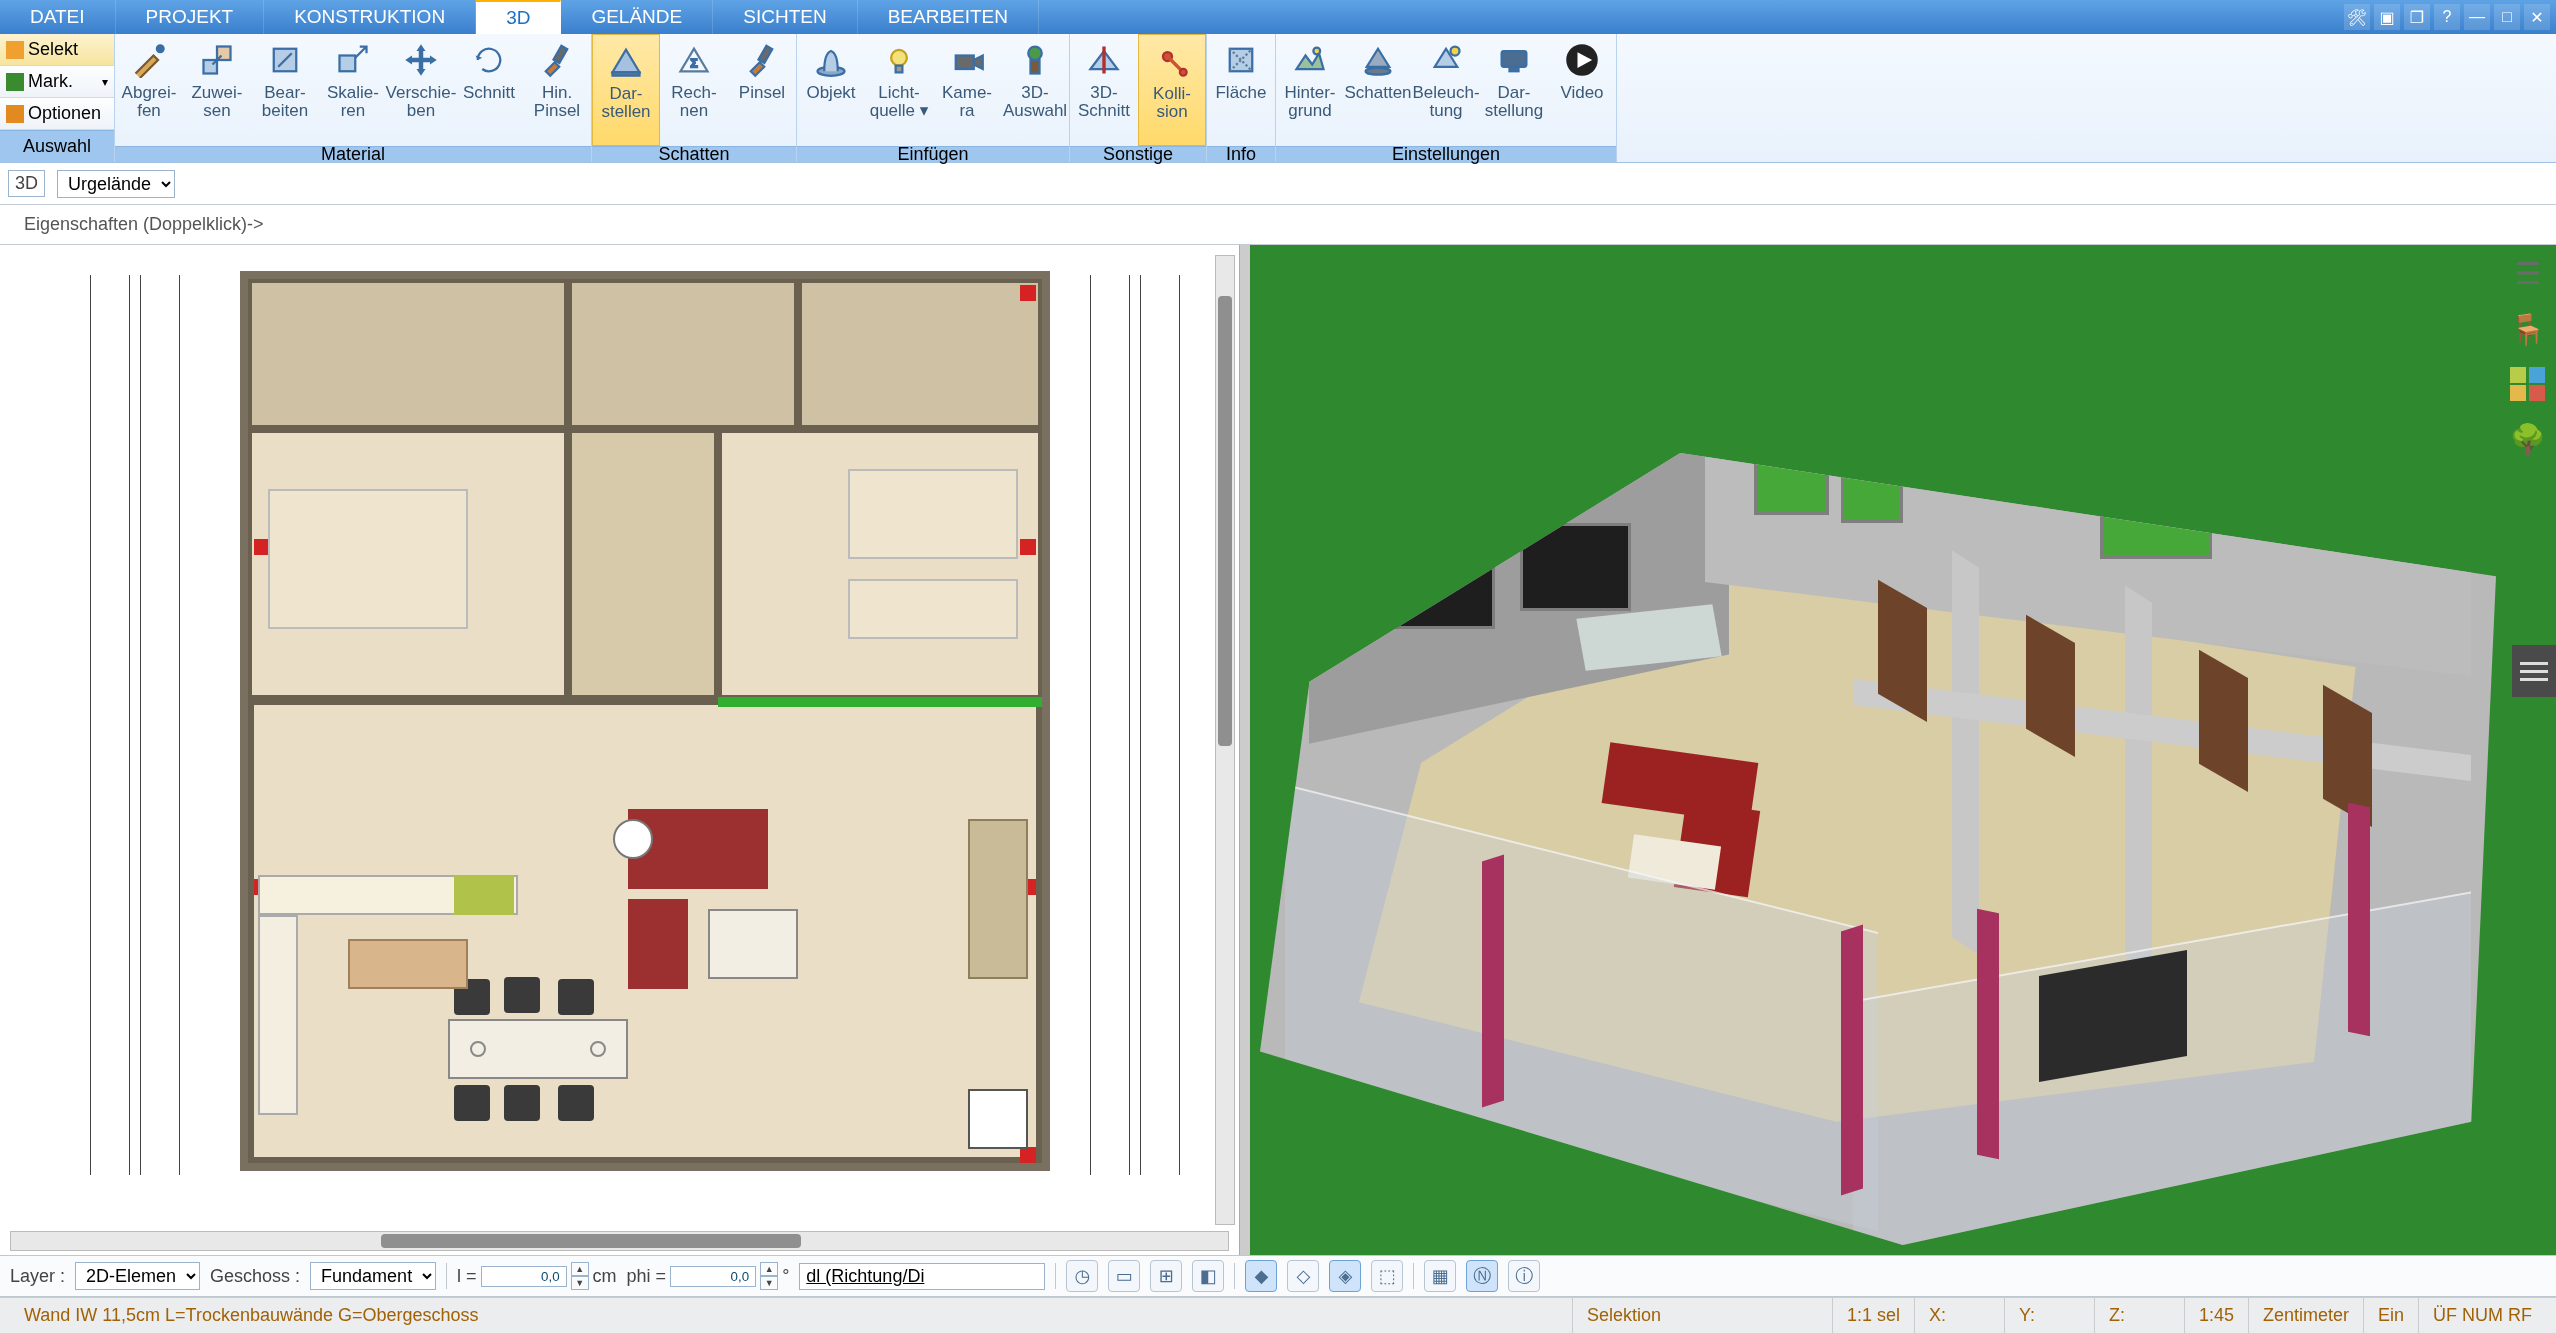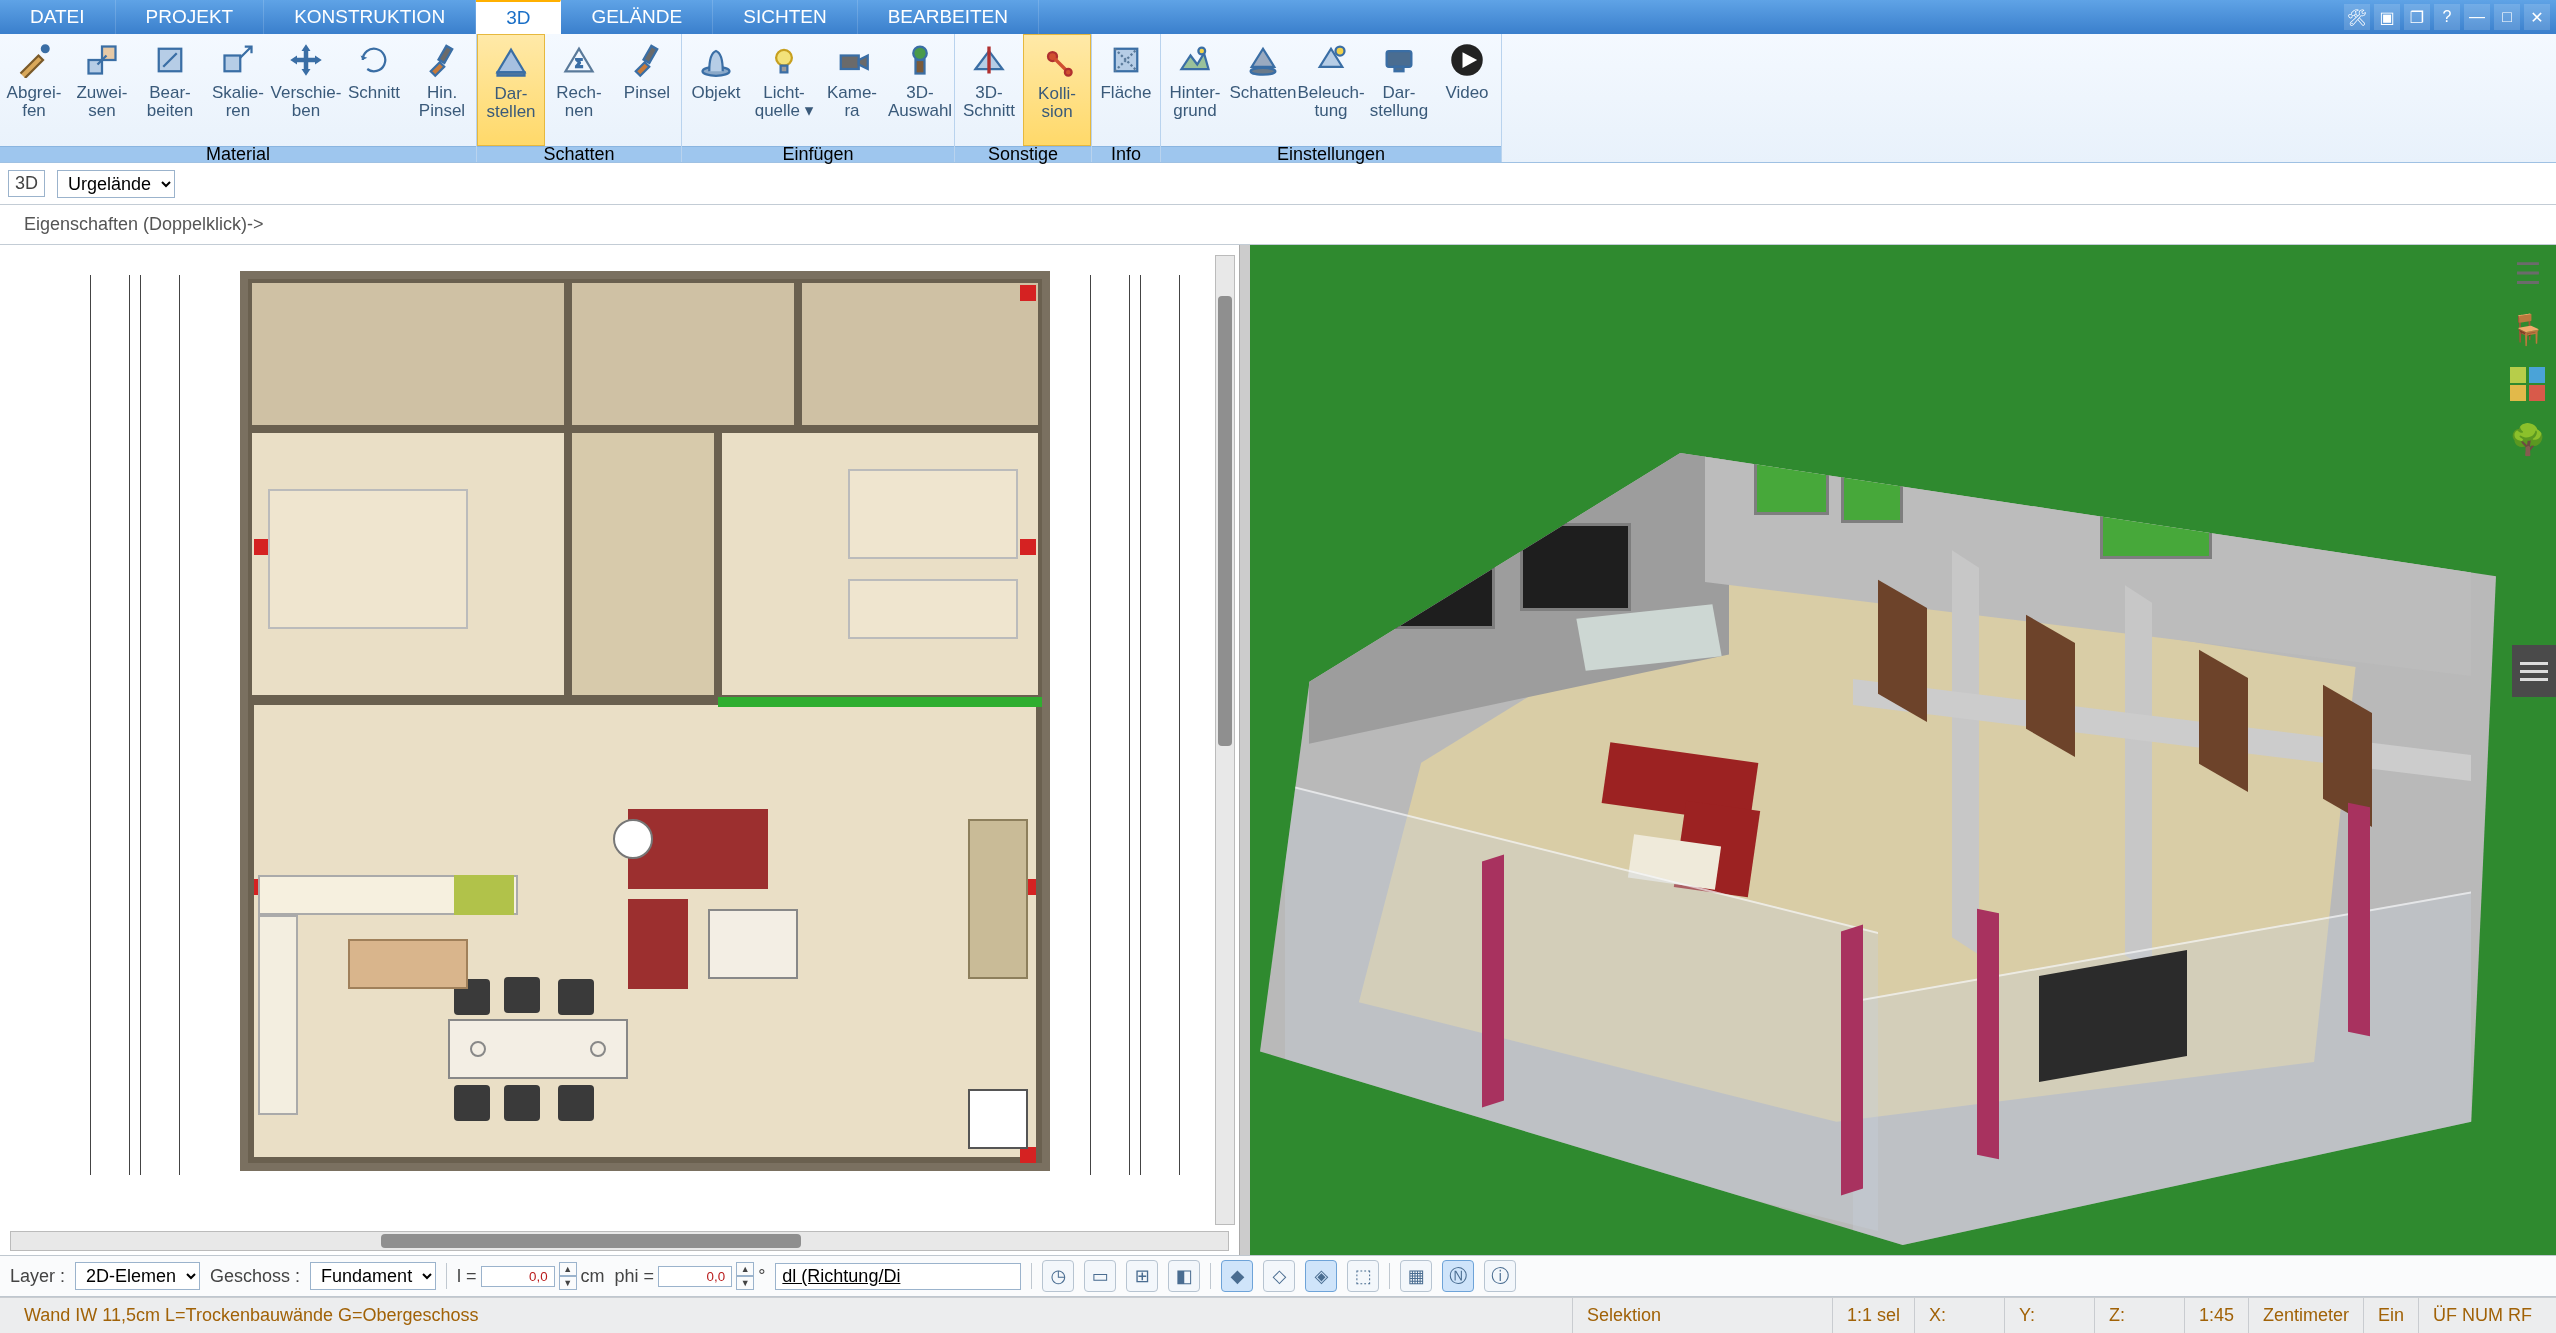--- a/index.html
+++ b/index.html
@@ -156,21 +156,21 @@
 .pulltab i { height: 3px; background: #ddd; display: block; }
 
 
 .bottombar {
   height: 42px; border-top: 1px solid #bfc7cf; border-bottom: 1px solid #bfc7cf;
   display: flex; align-items: center; gap: 10px; padding: 0 10px;
   font-size: 18px; color: #444; background: #fafbfc;
 }
 .bottombar .sel { border: 1px solid #9bb3cc; background: #fff; padding: 2px 6px; font-size: 18px; min-width: 100px; }
 .bottombar .numwrap { display: flex; align-items: center; gap: 4px; }
-.bottombar .num { width: 74px; border: 1px solid #9bb3cc; padding: 2px 6px; text-align: right; background: #fff; color: #b91c1c; }
+.bottombar .num { width: 86px; border: 1px solid #9bb3cc; padding: 2px 6px; text-align: right; background: #fff; color: #0c4a6e; }
 .bottombar .spin { width: 18px; height: 28px; display: inline-flex; flex-direction: column; }
 .bottombar .spin i { flex: 1; border: 1px solid #9bb3cc; font-size: 9px; display: flex; align-items: center; justify-content: center; }
 .bottombar .ic { width: 32px; height: 32px; border: 1px solid #b7c4d1; border-radius: 4px; display: inline-flex; align-items: center; justify-content: center; font-size: 18px; color: #4a6d91; background: #f3f7fb; }
 .bottombar .ic.on { background: #cfe4fa; border-color: #6ea3d8; }
 
 
 .statusbar {
   height: 36px; background: #ecedee; border-top: 1px solid #c9ccd0;
   display: flex; align-items: center; font-size: 18px; color: #a16207;
   padding: 0 10px; gap: 0;
@@ -195,20 +195,36 @@
     <span>▣</span>
     <span>❐</span>
     <span>?</span>
     <span>—</span>
     <span>□</span>
     <span>✕</span>
   </div>
 </div>
 
 <div class="ribbon">
+  <div class="side">
+    <div class="sbtn">
+        <i class="ic"></i>
+        <span>Selekt</span>
+      </div>
+    <div class="sbtn" style="background:linear-gradient(#fefefe,#eef3f9)">
+        <i class="ic" style="background:#3a8a30"></i>
+        <span>Mark.</span>
+        <span style="font-size:12px;margin-left:auto">▾</span>
+      </div>
+    <div class="sbtn" style="background:linear-gradient(#fefefe,#eef3f9)">
+        <i class="ic" style="background:#e28a20"></i>
+        <span>Optionen</span>
+      </div>
+    <div class="gl">Auswahl</div>
+  </div>
 
   <div id="ribbon-groups" style="display: flex;">
       <div class="group">
         <div class="btns">
           <div class="rbtn">
             <span class="ic">
               <svg viewBox="0 0 32 32" fill="none" stroke="currentColor" stroke-width="2">
                 <path d="M4 28 L20 12 L24 16 L8 32" fill="#d9a85a" stroke="#7a5a2a"></path>
                 <circle cx="26" cy="6" r="3" fill="#3a6ea5"></circle>
               </svg>

